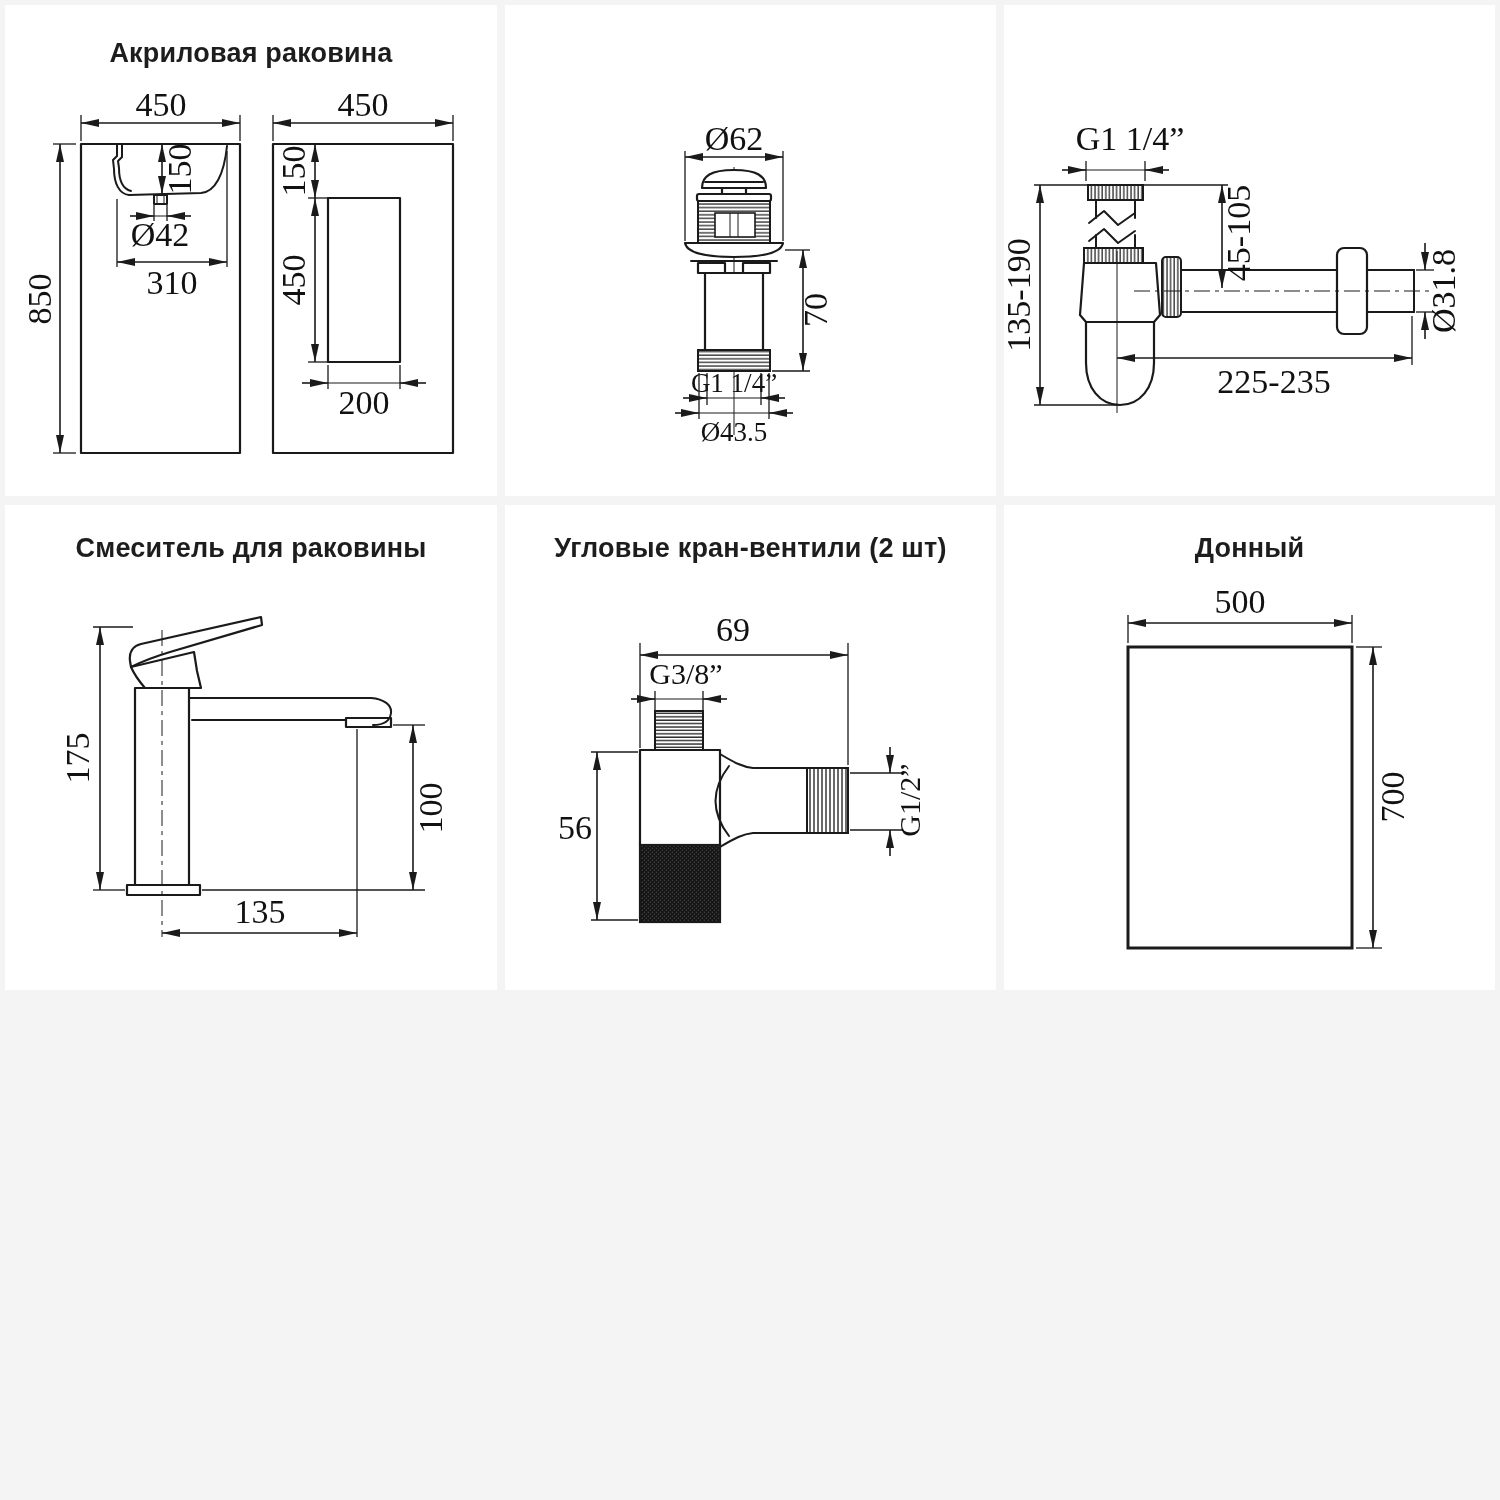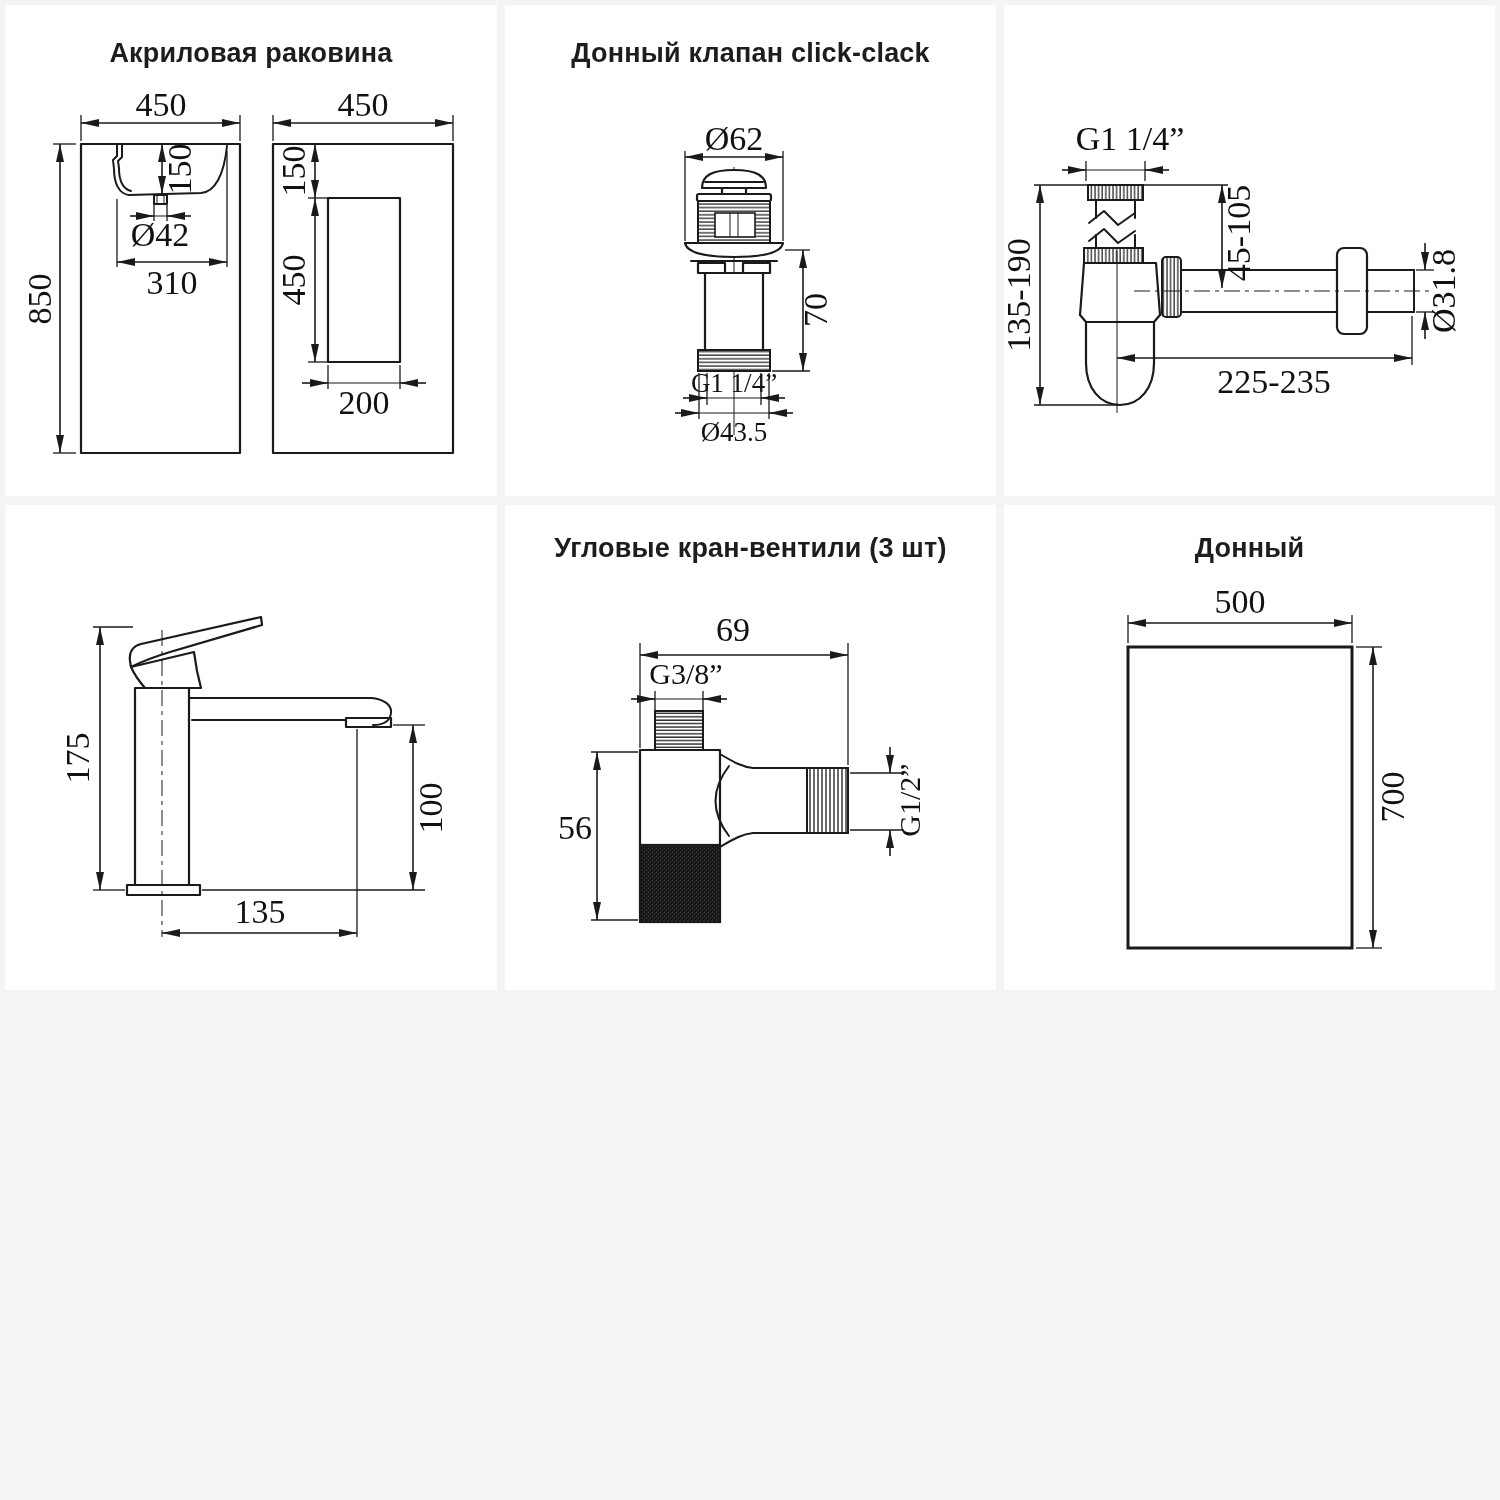--- a/index.html
+++ b/index.html
@@ -88,21 +88,20 @@
     <line class="ext" x1="323" y1="360" x2="323" y2="384"></line>
     <line class="ext" x1="395" y1="360" x2="395" y2="384"></line>
     <line class="dim" x1="297" y1="378" x2="323" y2="378" marker-end="url(#ar1)"></line>
     <line class="dim" x1="421" y1="378" x2="395" y2="378" marker-end="url(#ar1)"></line>
     <line class="thin" x1="323" y1="378" x2="395" y2="378"></line>
     <text class="d" x="359" y="401" text-anchor="middle" dominant-baseline="middle">200</text>
   </svg>
 </div>
 
 <div class="card r1" style="left:505px;top:5px;width:491px;height:491px;">
-  <div class="card-title">Донный клапан click-clack</div>
   <svg class="draw" viewBox="0 0 491 491">
     <defs>
       <marker id="ar2" viewBox="0 0 20 10" refX="19" refY="5" markerWidth="20" markerHeight="10" orient="auto-start-reverse" markerUnits="userSpaceOnUse">
         <path d="M19,5 L1,1 L1,9 Z" fill="#1a1a1a"></path>
       </marker>
       <pattern id="thr2" width="6" height="3.6" patternUnits="userSpaceOnUse">
         <rect width="6" height="3.6" fill="#ffffff"></rect>
         <line x1="0" y1="1" x2="6" y2="1" stroke="#1a1a1a" stroke-width="1.2"></line>
       </pattern>
     </defs>
@@ -205,20 +204,21 @@
 
     <line class="ext" x1="412" y1="265" x2="430" y2="265"></line>
     <line class="ext" x1="412" y1="307" x2="430" y2="307"></line>
     <line class="dim" x1="421" y1="238" x2="421" y2="265" marker-end="url(#ar3)"></line>
     <line class="dim" x1="421" y1="334" x2="421" y2="307" marker-end="url(#ar3)"></line>
     <text class="d" x="443" y="286" text-anchor="middle" dominant-baseline="middle" transform="rotate(-90 443 286)">Ø31.8</text>
   </svg>
 </div>
 
 <div class="card r2" style="left:5px;top:505px;width:492px;height:485px;">
+  <div class="card-title">Смеситель для раковины</div>
   <svg class="draw" viewBox="0 0 492 485">
     <defs>
       <marker id="ar4" viewBox="0 0 20 10" refX="19" refY="5" markerWidth="20" markerHeight="10" orient="auto-start-reverse" markerUnits="userSpaceOnUse">
         <path d="M19,5 L1,1 L1,9 Z" fill="#1a1a1a"></path>
       </marker>
     </defs>
     <g>
       <path class="outline" d="M 256,112 L 136,139 C 127,141 124,148 125,156 L 126,162 C 140,155 155,150 165,147 L 257,120 Z"></path>
       <path class="outline" d="M 126,162 L 189,147 L 192,166 L 196,183 L 140,183 C 134,176 129,169 126,162 Z"></path>
       <rect class="outline" x="130" y="183" width="54" height="197"></rect>
@@ -239,21 +239,21 @@
     <line class="dim" x1="408" y1="220" x2="408" y2="385" marker-start="url(#ar4)" marker-end="url(#ar4)"></line>
     <text class="d" x="429" y="303" text-anchor="middle" dominant-baseline="middle" transform="rotate(-90 429 303)">100</text>
 
     <line class="ext" x1="352" y1="224" x2="352" y2="432"></line>
     <line class="dim" x1="157" y1="428" x2="352" y2="428" marker-start="url(#ar4)" marker-end="url(#ar4)"></line>
     <text class="d" x="255" y="410" text-anchor="middle" dominant-baseline="middle">135</text>
   </svg>
 </div>
 
 <div class="card r2" style="left:505px;top:505px;width:491px;height:485px;">
-  <div class="card-title">Угловые кран-вентили (3 шт)</div>
+  <div class="card-title">Угловые кран-вентили (2 шт)</div>
   <svg class="draw" viewBox="0 0 491 485">
     <defs>
       <marker id="ar5" viewBox="0 0 20 10" refX="19" refY="5" markerWidth="20" markerHeight="10" orient="auto-start-reverse" markerUnits="userSpaceOnUse">
         <path d="M19,5 L1,1 L1,9 Z" fill="#1a1a1a"></path>
       </marker>
       <pattern id="thr5h" width="6" height="3.4" patternUnits="userSpaceOnUse">
         <rect width="6" height="3.4" fill="#ffffff"></rect>
         <line x1="0" y1="1" x2="6" y2="1" stroke="#1a1a1a" stroke-width="1.3"></line>
       </pattern>
       <pattern id="thr5v" width="4" height="6" patternUnits="userSpaceOnUse">

